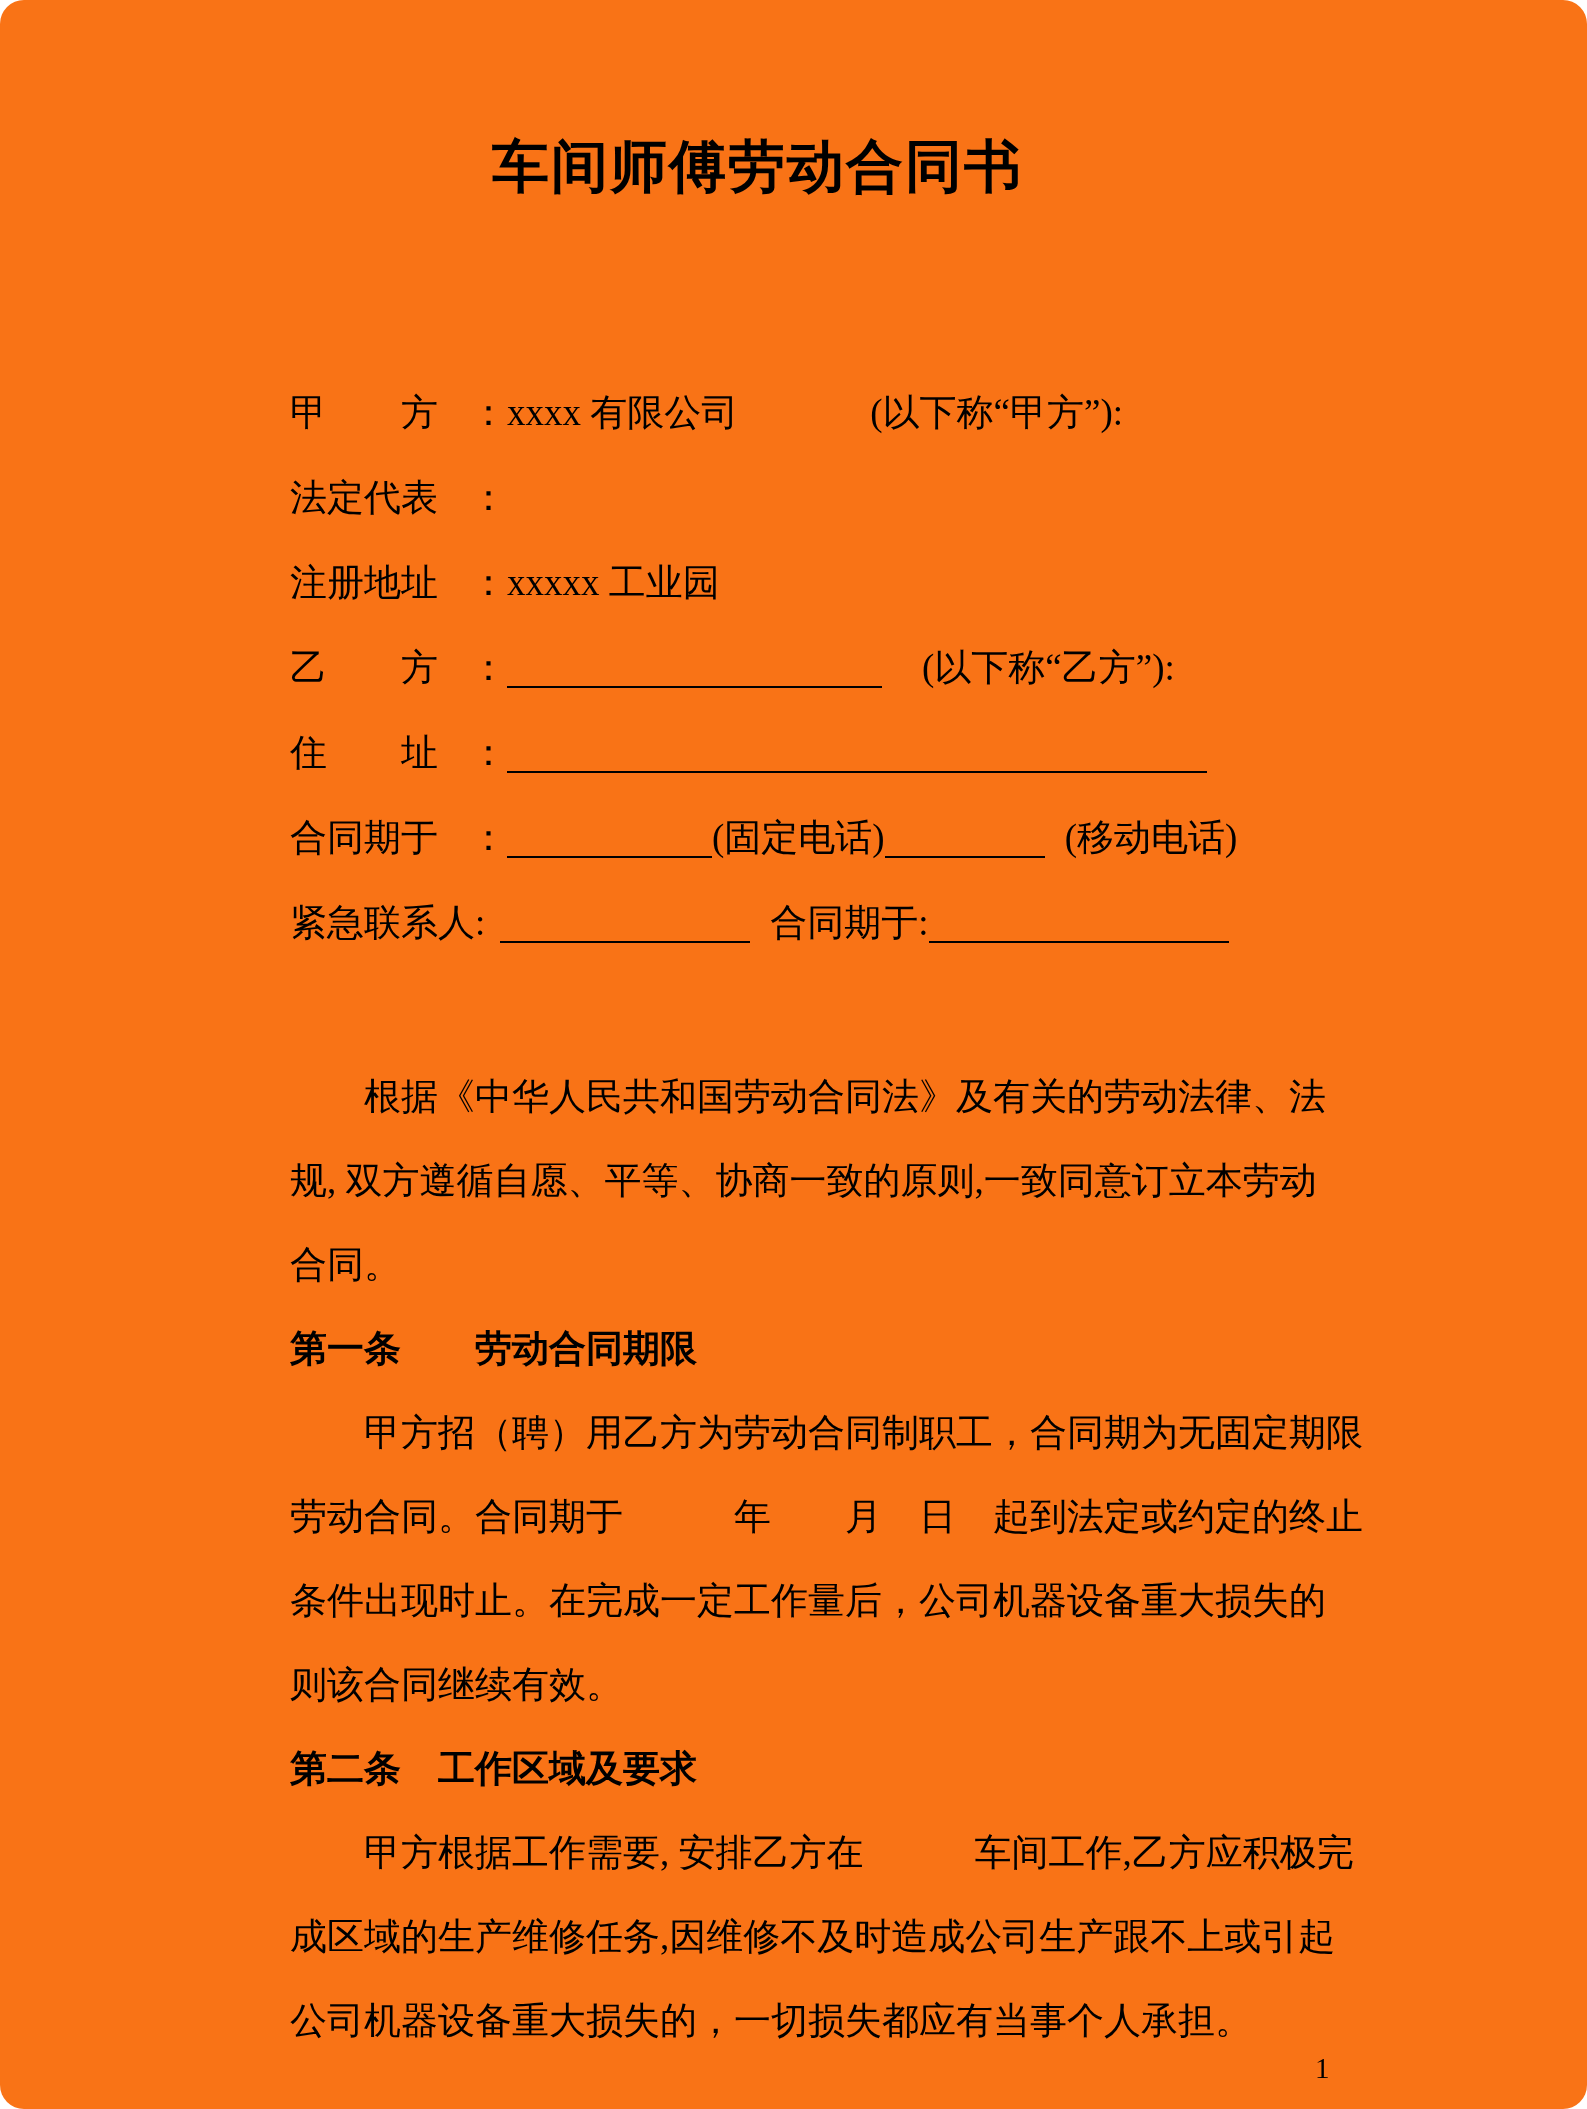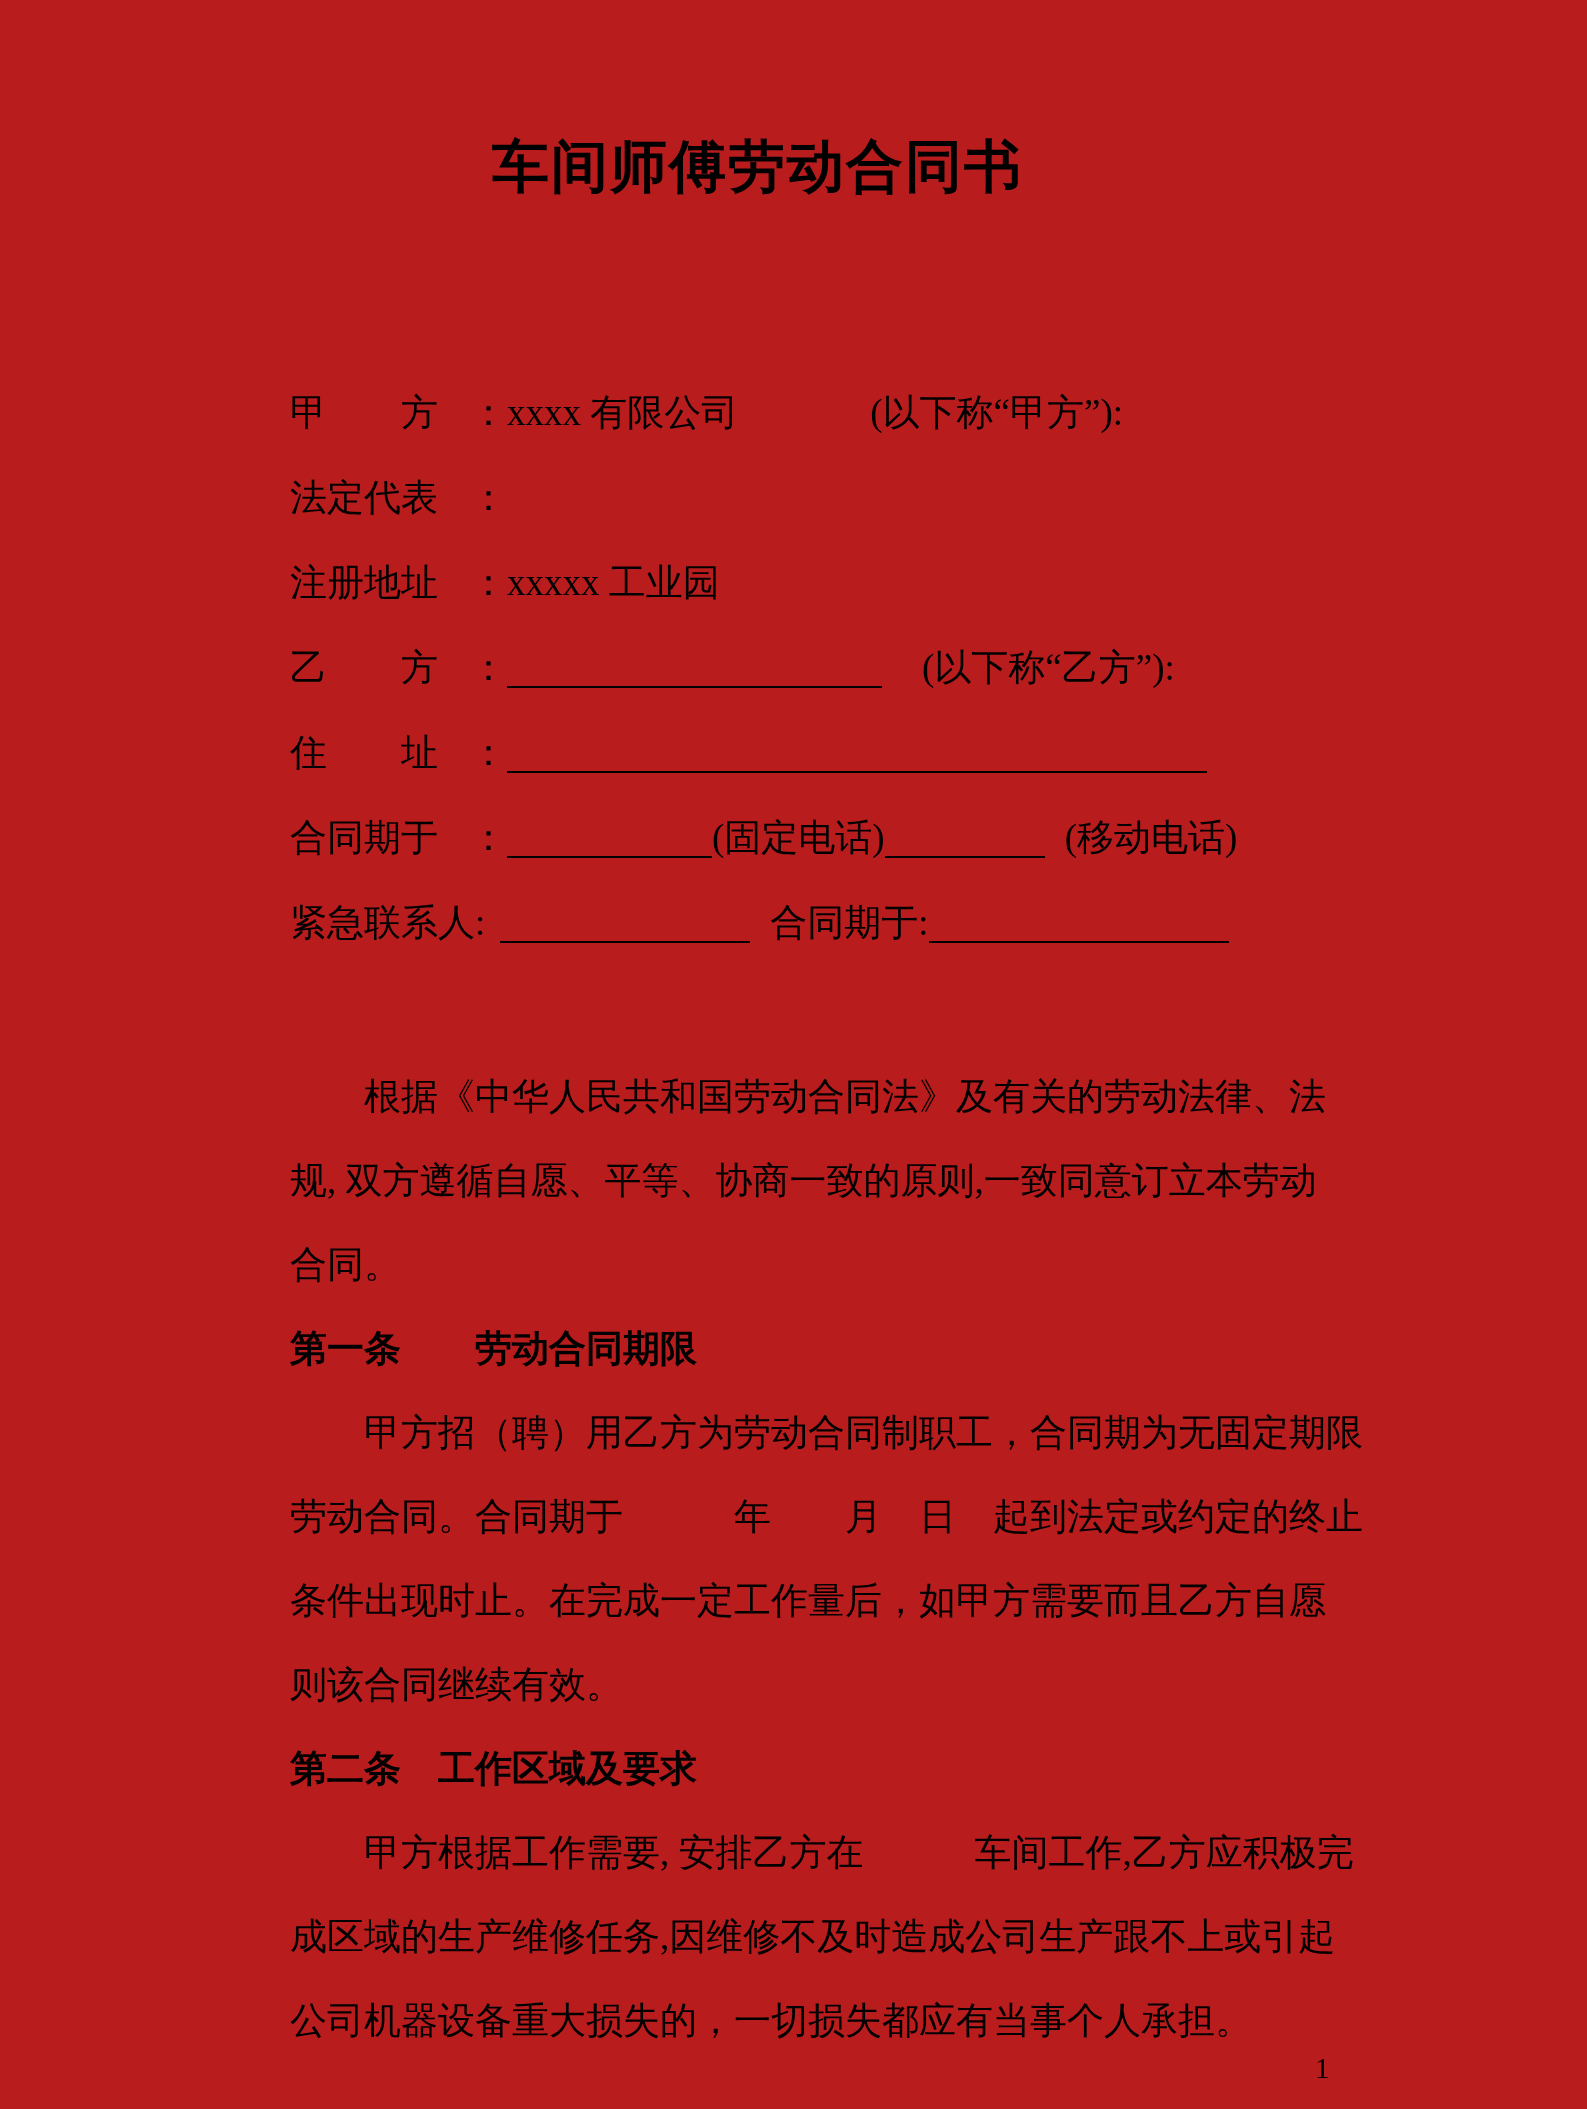--- a/index.html
+++ b/index.html
@@ -5,21 +5,21 @@
   * { margin: 0; padding: 0; box-sizing: border-box; }
   html, body { background: #ffffff; }
   body {
     width: 1587px;
     height: 2109px;
     position: relative;
     overflow: hidden;
     font-family: "Liberation Serif", "DejaVu Serif", serif;
     color: #000000;
   }
-  .page { position: absolute; inset: 0; background: #b91c1c; }
+  .page { position: absolute; inset: 0; background: #f97316; border-radius: 24px; }
   .content { position: absolute; left: 290px; top: 0; width: 1120px; }
 
   .doc-title {
     margin-top: 122px;
     margin-left: -60px;
     width: 1055px;
     font-size: 57px;
     line-height: 90px;
     font-weight: bold;
     text-align: center;
@@ -83,21 +83,21 @@
       <div class="info-row"><span>紧急联系人:</span><span class="blank blank-emg-name"></span><span class="emg-phone-label">合同期于:</span><span class="blank blank-emg-phone"></span></div>
     </div>
 
     <div class="body-block">
       <p class="para">　　根据《中华人民共和国劳动合同法》及有关的劳动法律、法
 规, 双方遵循自愿、平等、协商一致的原则,一致同意订立本劳动
 合同。</p>
       <h2 class="para article-heading">第一条　　劳动合同期限</h2>
       <p class="para">　　甲方招（聘）用乙方为劳动合同制职工，合同期为无固定期限
 劳动合同。合同期于　　　年　　月　日　起到法定或约定的终止
-条件出现时止。在完成一定工作量后，如甲方需要而且乙方自愿
+条件出现时止。在完成一定工作量后，公司机器设备重大损失的
 则该合同继续有效。</p>
       <h2 class="para article-heading">第二条　工作区域及要求</h2>
       <p class="para">　　甲方根据工作需要, 安排乙方在　　　车间工作,乙方应积极完
 成区域的生产维修任务,因维修不及时造成公司生产跟不上或引起
 公司机器设备重大损失的，一切损失都应有当事个人承担。</p>
     </div>
 
   </div>
 
   <div class="page-number">1</div>

